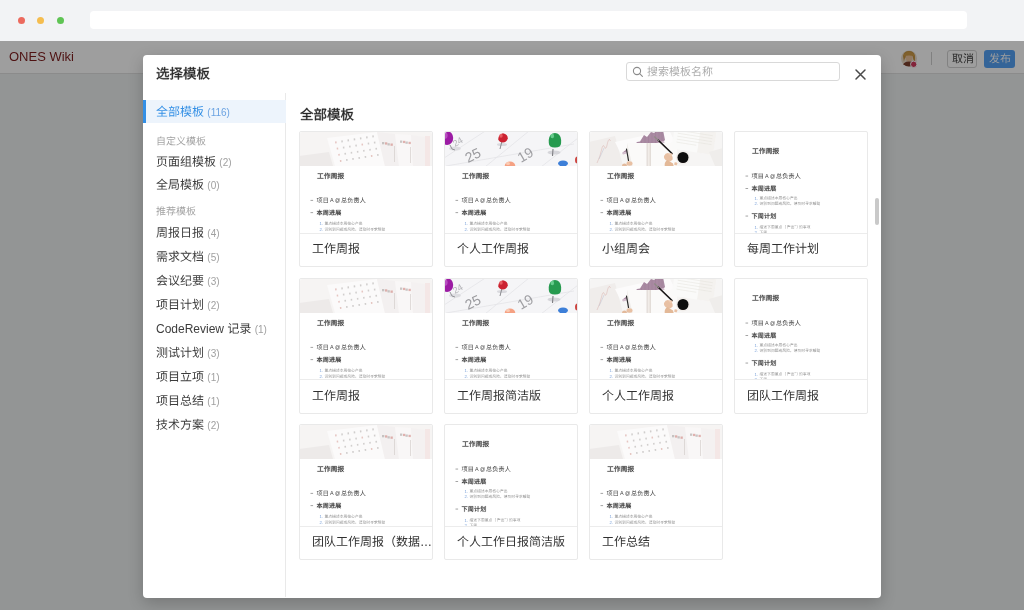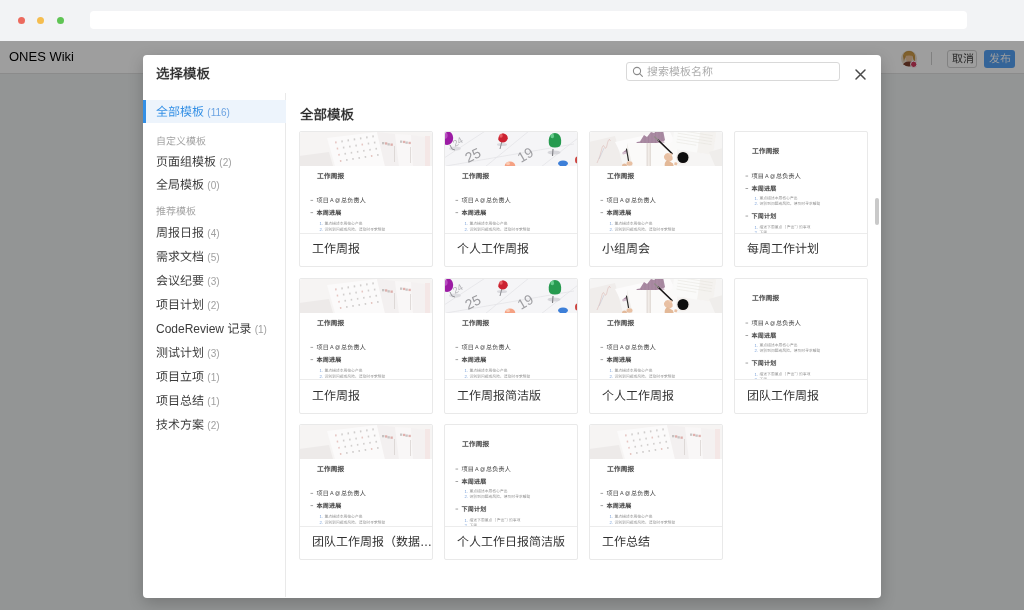--- a/index.html
+++ b/index.html
@@ -8,21 +8,21 @@
 <body>
 <div class="abs" style="left:0;top:0;width:1024px;height:610px">
 
 <div class="abs" style="left:0;top:0;width:1024px;height:41px;background:#f2f3f5"></div>
 <div class="abs" style="left:18.0px;top:17px;width:7px;height:7px;border-radius:50%;background:#ec6a5e"></div>
 <div class="abs" style="left:37.0px;top:17px;width:7px;height:7px;border-radius:50%;background:#f5bd4f"></div>
 <div class="abs" style="left:56.5px;top:17px;width:7px;height:7px;border-radius:50%;background:#5fc454"></div>
 <div class="abs" style="left:90px;top:11px;width:877px;height:18px;background:#fff;border-radius:4px"></div>
 <div class="abs" style="left:0;top:41px;width:1024px;height:33px;background:#fff;border-bottom:1px solid #e0e0e0"></div>
 <div class="abs" style="left:0;top:74px;width:1024px;height:536px;background:#eef0f1"></div>
-<div class="abs" style="left:9px;top:48.5px;width:200px;height:20px;font-size:13px;line-height:15px;color:#000000">ONES Wiki</div>
+<div class="abs" style="left:9px;top:48.5px;width:200px;height:20px;font-size:13px;line-height:15px;color:#7f1d1d">ONES Wiki</div>
 <svg class="abs" style="left:900px;top:50px" width="26" height="22">
 <defs>
         <clipPath id="avc">
           <circle cx="9" cy="8.5" r="8"></circle>
         </clipPath>
       </defs>
 <circle cx="9" cy="8.5" r="8" fill="#e9dccb"></circle>
 <g clip-path="url(#avc)">
         <path d="M3 6 Q4 1 9 1 Q14 1 15 6 L15 12 Q13 10 12.5 6 Q11 8 6 7.5 Q4.5 7.5 4 12 Z" fill="#c3913f"></path>
 <ellipse cx="9" cy="7.5" rx="3.4" ry="4" fill="#ecc39d"></ellipse>

